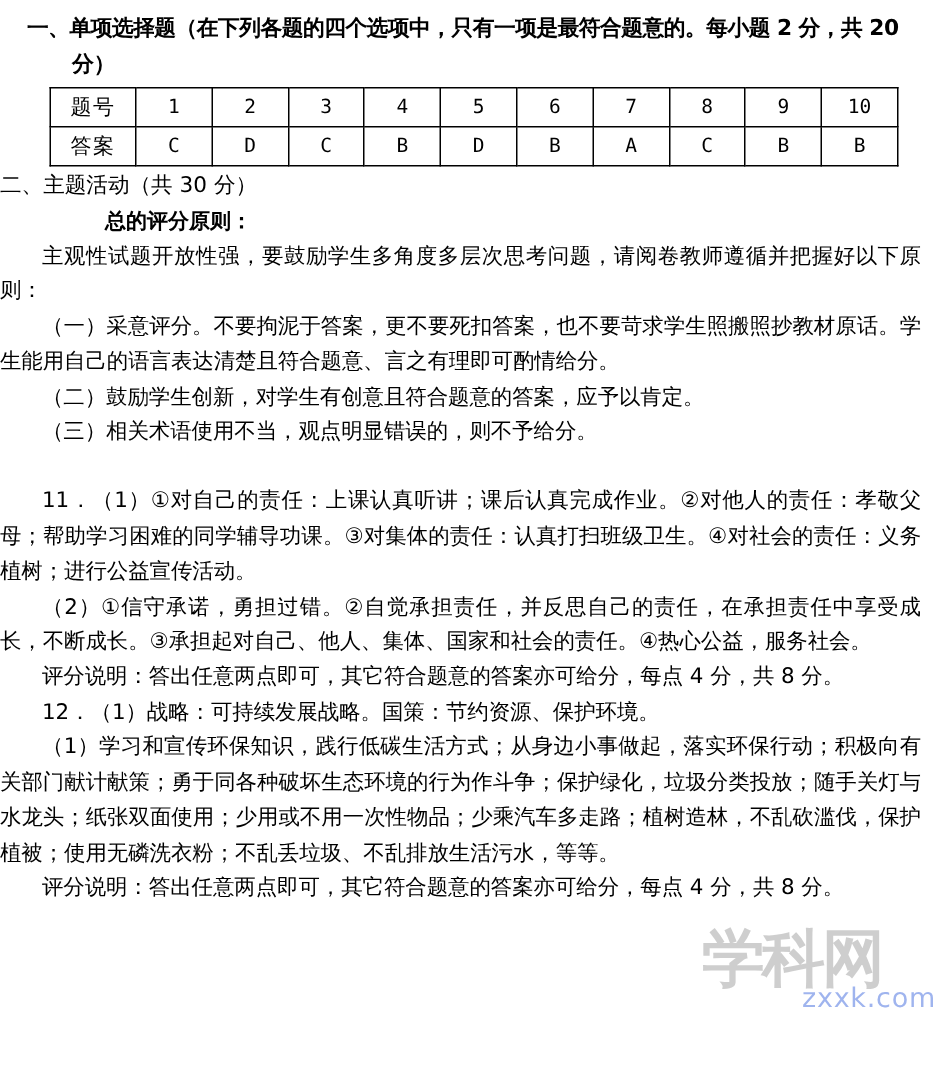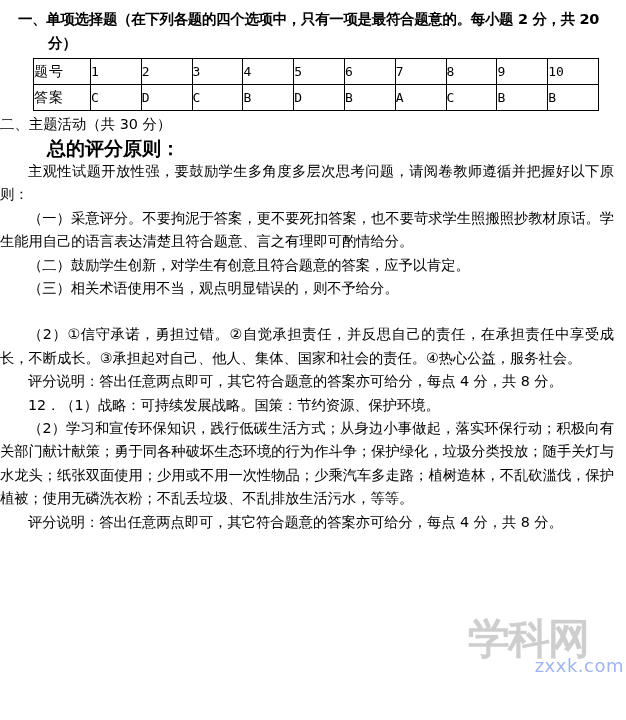--- a/index.html
+++ b/index.html
@@ -25,24 +25,24 @@
   }
 
   .sec-head-normal {
     font-size: 14.4px;
     line-height: 23px;
     white-space: nowrap;
   }
 
   .bold-sub {
     font-weight: bold;
-    font-size: 19px;
+    font-size: 14px;
     line-height: 24px;
     white-space: nowrap;
-    padding-left: 47px;
+    padding-left: 70px;
   }
 
   .para {
     font-size: 14.3px;
     line-height: 23.4px;
     text-align: justify;
     text-justify: inter-ideograph;
     padding-right: 12px;
     text-indent: 28px;
     letter-spacing: -0.05px;
@@ -76,20 +76,21 @@
     padding-top: 3px;
   }
   table.answer-table {
     border-collapse: collapse;
     table-layout: fixed;
     width: 554px;
   }
   table.answer-table td {
     border: 1.3px solid #000;
     height: 25px;
+    text-align: center;
     vertical-align: middle;
     font-size: 14px;
     font-family: "DejaVu Sans", "Liberation Sans", sans-serif;
     padding: 0;
   }
   table.answer-table td.rowhead {
     width: 56px;
     font-size: 14px;
     letter-spacing: 1px;
   }
@@ -187,24 +188,25 @@
     <div class="para">主观性试题开放性强，要鼓励学生多角度多层次思考问题，请阅卷教师遵循并把握好以下原则：</div>
 
     <div class="para">（一）采意评分。不要拘泥于答案，更不要死扣答案，也不要苛求学生照搬照抄教材原话。学生能用自己的语言表达清楚且符合题意、言之有理即可酌情给分。</div>
     <div class="para">（二）鼓励学生创新，对学生有创意且符合题意的答案，应予以肯定。</div>
     <div class="para">（三）相关术语使用不当，观点明显错误的，则不予给分。</div>
   </div>
 
   <div class="gap-line"></div>
 
   <div id="body-block">
+    <div class="para">11．（1）①对自己的责任：上课认真听讲；课后认真完成作业。②对他人的责任：孝敬父母；帮助学习困难的同学辅导功课。③对集体的责任：认真打扫班级卫生。④对社会的责任：义务植树；进行公益宣传活动。</div>
     <div class="para">（2）①信守承诺，勇担过错。②自觉承担责任，并反思自己的责任，在承担责任中享受成长，不断成长。③承担起对自己、他人、集体、国家和社会的责任。④热心公益，服务社会。</div>
     <div class="para">评分说明：答出任意两点即可，其它符合题意的答案亦可给分，每点 4 分，共 8 分。</div>
     <div class="para">12．（1）战略：可持续发展战略。国策：节约资源、保护环境。</div>
-    <div class="para">（2）学习和宣传环保知识，践行低碳生活方式；从身边小事做起，落实环保行动；积极向有关部门献计献策；勇于同各种破坏生态环境的行为作斗争；保护绿化，垃圾分类投放；随手关灯与水龙头；纸张双面使用；少用或不用一次性物品；少乘汽车多走路；植树造林，不乱砍滥伐，保护植被；使用无磷洗衣粉；不乱丢垃圾、不乱排放生活污水，等等。</div>
+    <div class="para">（1）学习和宣传环保知识，践行低碳生活方式；从身边小事做起，落实环保行动；积极向有关部门献计献策；勇于同各种破坏生态环境的行为作斗争；保护绿化，垃圾分类投放；随手关灯与水龙头；纸张双面使用；少用或不用一次性物品；少乘汽车多走路；植树造林，不乱砍滥伐，保护植被；使用无磷洗衣粉；不乱丢垃圾、不乱排放生活污水，等等。</div>
     <div class="para">评分说明：答出任意两点即可，其它符合题意的答案亦可给分，每点 4 分，共 8 分。</div>
   </div>
 
   <div id="watermark">
     <div class="wm-main">学科网</div>
     <div class="wm-sub">zxxk.com</div>
   </div>
 
 </div>
 

